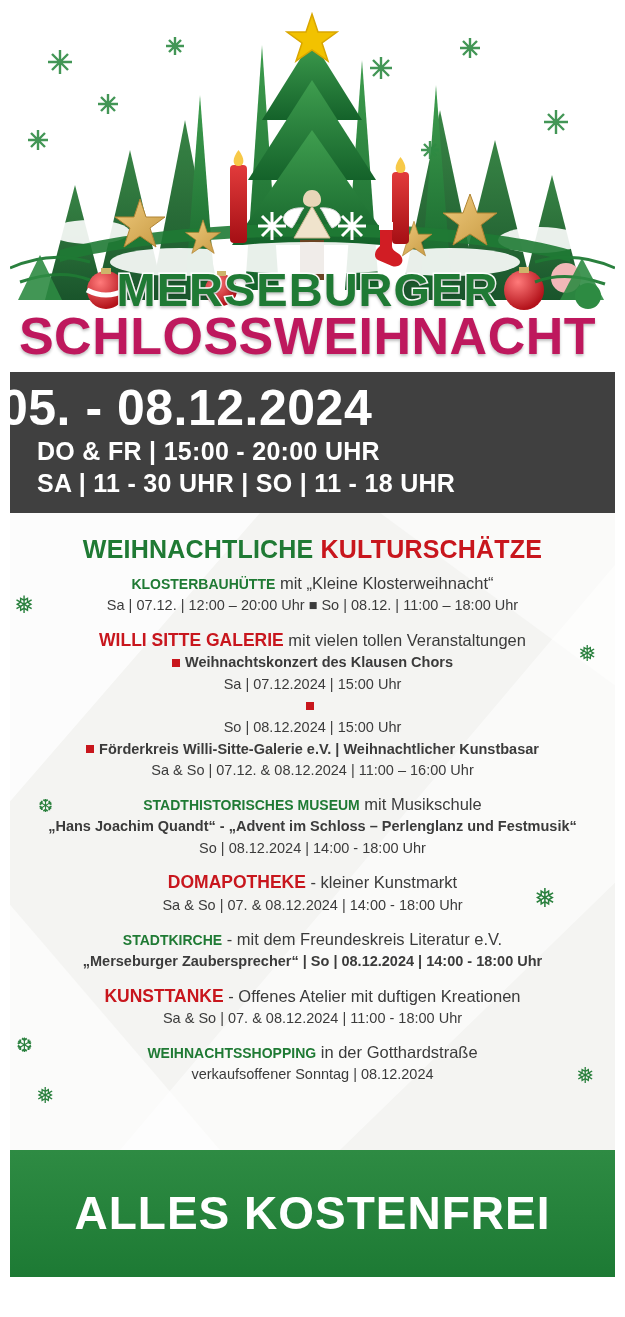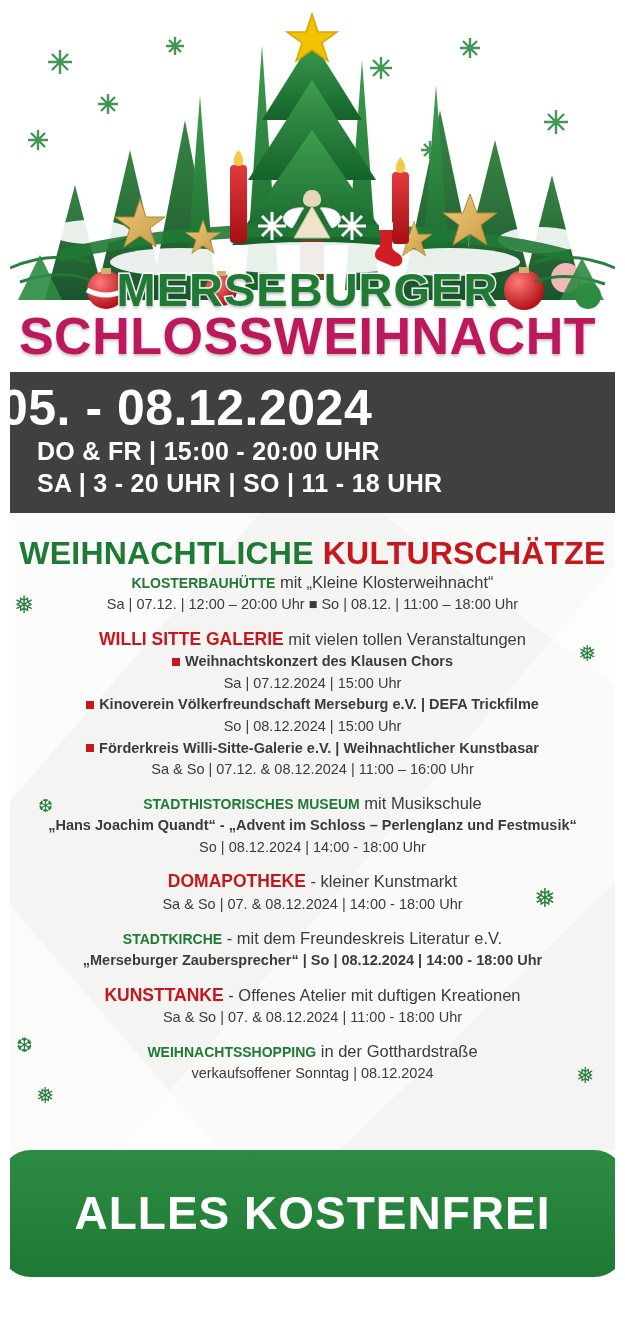--- a/index.html
+++ b/index.html
@@ -101,25 +101,25 @@
     position: absolute;
     inset: 0;
     pointer-events: none;
   }
   .program-inner {
     position: relative;
     z-index: 5;
     text-align: center;
   }
   .section-title {
-    font-size: 32px;
+    font-size: 25px;
     font-weight: bold;
     color: #1f7a34;
     letter-spacing: 0.2px;
-    margin-bottom: 0;
+    margin-bottom: 9px;
   }
   .section-title .red {
     color: #c8161d;
   }
   .entry {
     margin-bottom: 13px;
     padding: 0 14px;
   }
   .entry-head {
     font-size: 16.5px;
@@ -166,21 +166,20 @@
 
   
   .footer {
     position: relative;
     width: 625px;
     height: 127px;
     background: linear-gradient(180deg, #2e8b43 0%, #1d7a34 100%);
     display: flex;
     align-items: center;
     justify-content: center;
-    border-radius: 31px;
   }
   .footer-text {
     color: #ffffff;
     font-size: 46px;
     font-weight: bold;
     letter-spacing: 1px;
   }
   .edge-white-left, .edge-white-right {
     position: absolute;
     top: 0;
@@ -369,21 +368,21 @@
 
     <div class="hero-title">
       <span class="hero-line1">MERSEBURGER</span>
       <span class="hero-line2">SCHLOSSWEIHNACHT</span>
     </div>
   </div>
 
   <div class="dates">
     <div class="range">05. - 08.12.2024</div>
     <div class="hours">DO &amp; FR | 15:00 - 20:00 UHR</div>
-    <div class="hours">SA | 3 - 20 UHR | SO | 11 - 18 UHR</div>
+    <div class="hours">SA | 11 - 30 UHR | SO | 11 - 18 UHR</div>
   </div>
 
   <div class="program">
     <svg class="program-bg" viewBox="0 0 625 637" preserveAspectRatio="none">
       <rect x="0" y="0" width="625" height="637" fill="#f4f4f2"></rect>
       <polygon points="0,0 260,0 0,300" fill="#ffffff" opacity="0.75"></polygon>
       <polygon points="625,40 625,360 340,637 120,637" fill="#ffffff" opacity="0.55"></polygon>
       <polygon points="0,380 220,637 0,637" fill="#ffffff" opacity="0.6"></polygon>
       <polygon points="380,0 625,0 625,180" fill="#ffffff" opacity="0.5"></polygon>
     </svg>
@@ -407,21 +406,21 @@
         </div>
         <div class="entry-sub">Sa | 07.12. | 12:00 – 20:00 Uhr  ■  So | 08.12. | 11:00 – 18:00 Uhr</div>
       </div>
 
       <div class="entry">
         <div class="entry-head">
           <span class="name-red">WILLI SITTE GALERIE</span><span> mit vielen tollen Veranstaltungen</span>
         </div>
         <div class="entry-sub bold"><span class="sq"></span><span>Weihnachtskonzert des Klausen Chors</span></div>
         <div class="entry-sub">Sa | 07.12.2024 | 15:00 Uhr</div>
-        <div class="entry-sub bold"><span class="sq"></span><span>Kinoverein Völkerfreundschaft Merseburg e.V. | DEFA Trickfilme</span></div>
+        <div class="entry-sub bold"><span class="sq"></span></div>
         <div class="entry-sub">So | 08.12.2024 | 15:00 Uhr</div>
         <div class="entry-sub bold"><span class="sq"></span><span>Förderkreis Willi-Sitte-Galerie e.V. | Weihnachtlicher Kunstbasar</span></div>
         <div class="entry-sub">Sa &amp; So | 07.12. &amp; 08.12.2024 | 11:00 – 16:00 Uhr</div>
       </div>
 
       <div class="entry">
         <div class="entry-head">
           <span class="name-green">STADTHISTORISCHES MUSEUM</span><span> mit Musikschule</span>
         </div>
         <div class="entry-sub bold">„Hans Joachim Quandt“ - „Advent im Schloss – Perlenglanz und Festmusik“</div>

